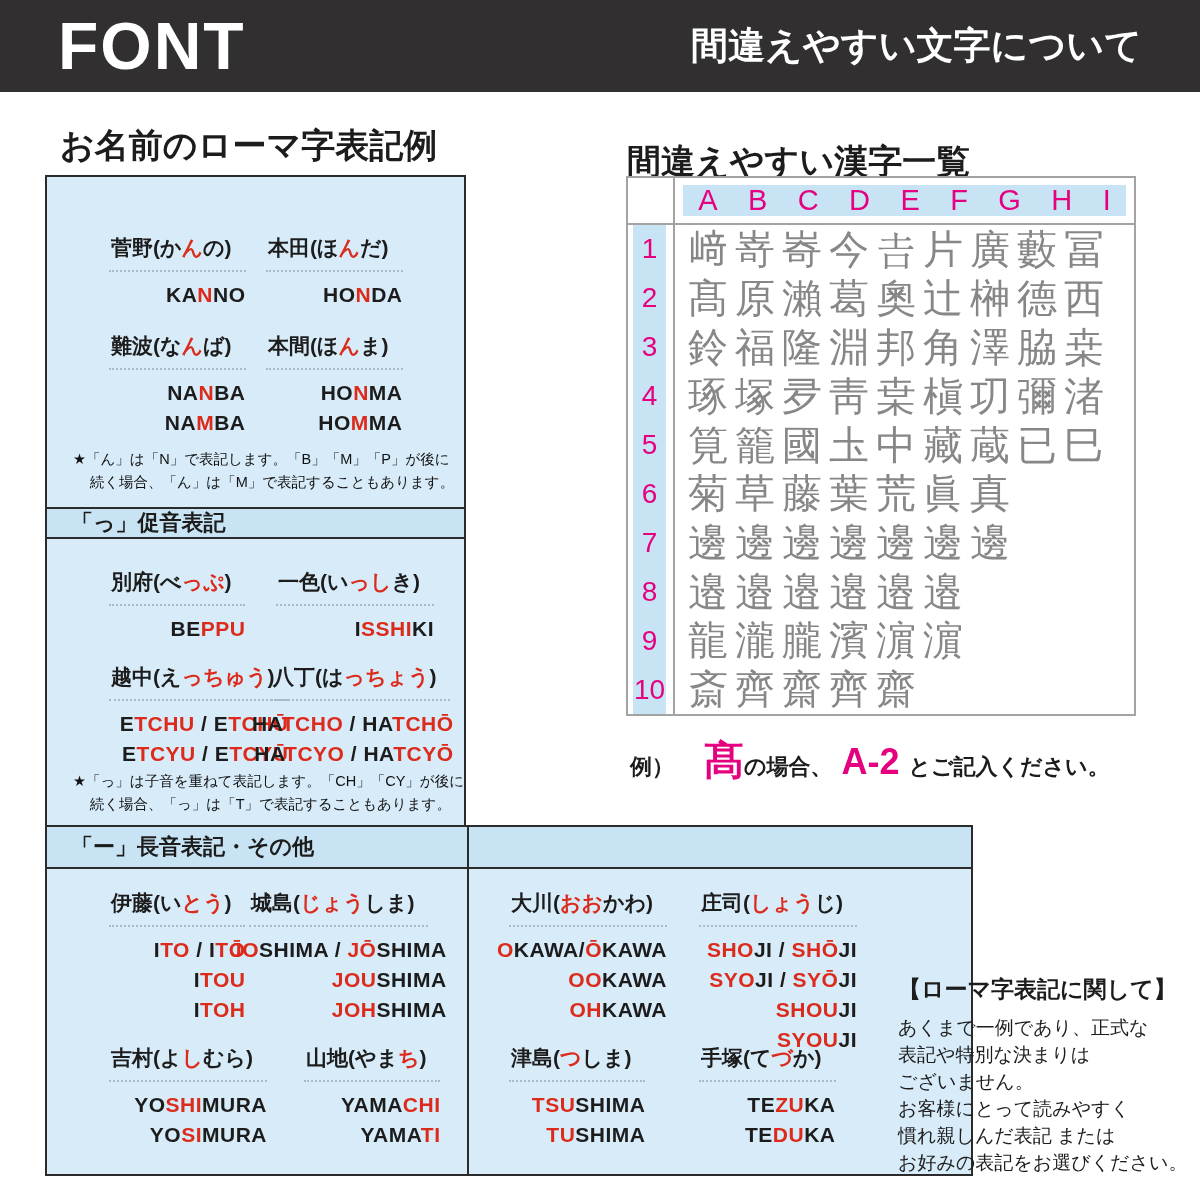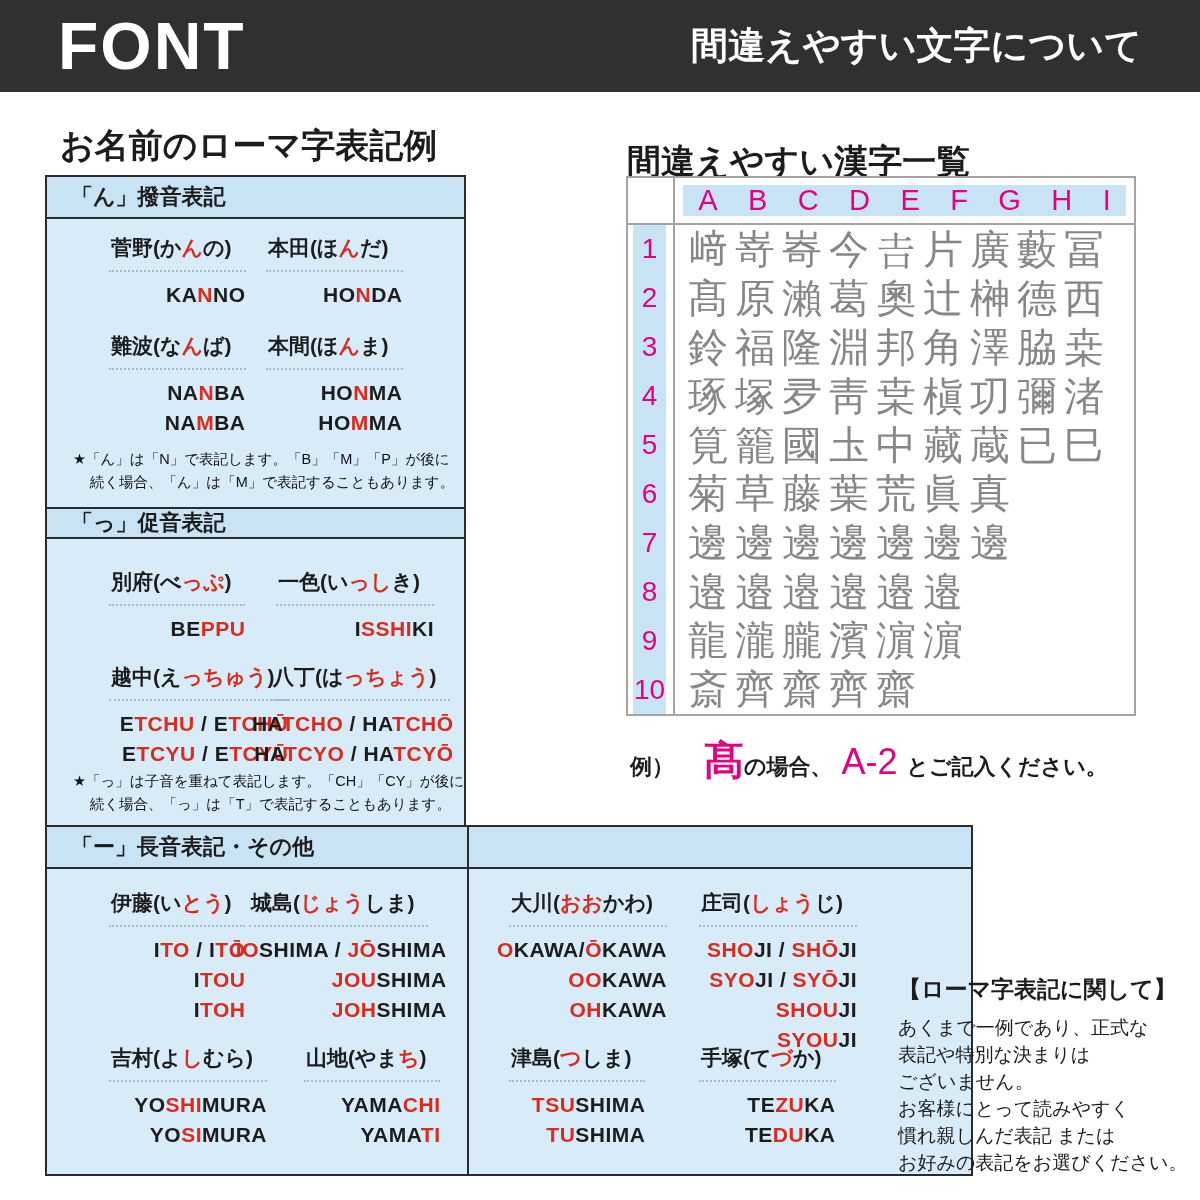--- a/index.html
+++ b/index.html
@@ -89,41 +89,40 @@
     font-size:40px;color:var(--kanji-gray);white-space:nowrap;overflow:hidden;
     font-family:"Liberation Sans","DejaVu Sans",sans-serif;
   }
   .kchar{margin-right:7px;}
 
   
   #example{position:absolute;left:630px;top:733px;display:flex;align-items:baseline;white-space:nowrap;}
   .ex-prefix{font-size:22px;font-weight:bold;margin-right:30px;}
   .ex-kanji{font-size:40px;font-weight:bold;color:var(--pink);}
   .ex-mid{font-size:22px;font-weight:bold;}
-  .ex-code{font-size:36px;font-weight:normal;color:var(--pink);margin:0 9px;}
+  .ex-code{font-size:36px;font-weight:bold;color:var(--pink);margin:0 9px;}
   .ex-suffix{font-size:22px;font-weight:bold;}
 
   
   #roman-note{position:absolute;left:898px;top:974px;width:300px;}
   .rn-title{font-size:23px;font-weight:bold;margin-bottom:9px;white-space:nowrap;}
   .rn-body{font-size:19px;line-height:27px;white-space:pre-line;}
 </style>
 </head>
 <body>
 
 <div class="topbar">
   <div class="brand">FONT</div>
   <div class="topbar-title">間違えやすい文字について</div>
 </div>
 
 <div class="col-title" id="left-title">お名前のローマ字表記例</div>
 <div class="col-title" id="right-title">間違えやすい漢字一覧</div>
 
 <div class="bluebox" id="box-upper">
-  <div class="strip" id="strip-hatsuon" style="top:0">「ん」撥音表記</div>
 
   <div class="entry" id="e-kanno">
     <div class="kana"><span>菅野(か</span><span class="red">ん</span><span>の)</span></div>
     <div class="romaji">
         <div><span>KA</span><span class="red">N</span><span>NO</span></div>
       </div>
   </div>
   <div class="entry" id="e-honda">
     <div class="kana"><span>本田(ほ</span><span class="red">ん</span><span>だ)</span></div>
     <div class="romaji">

